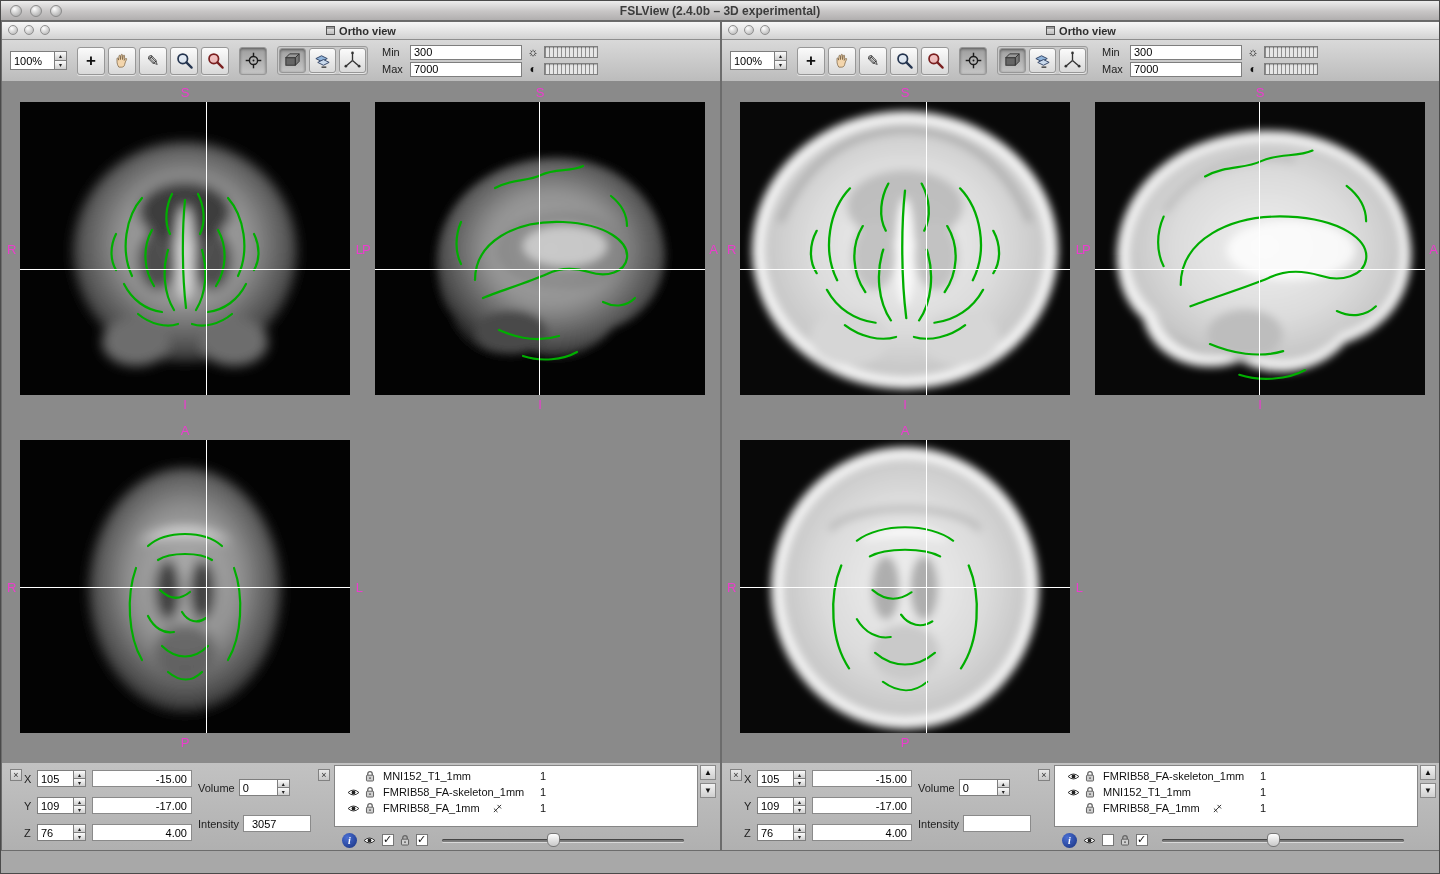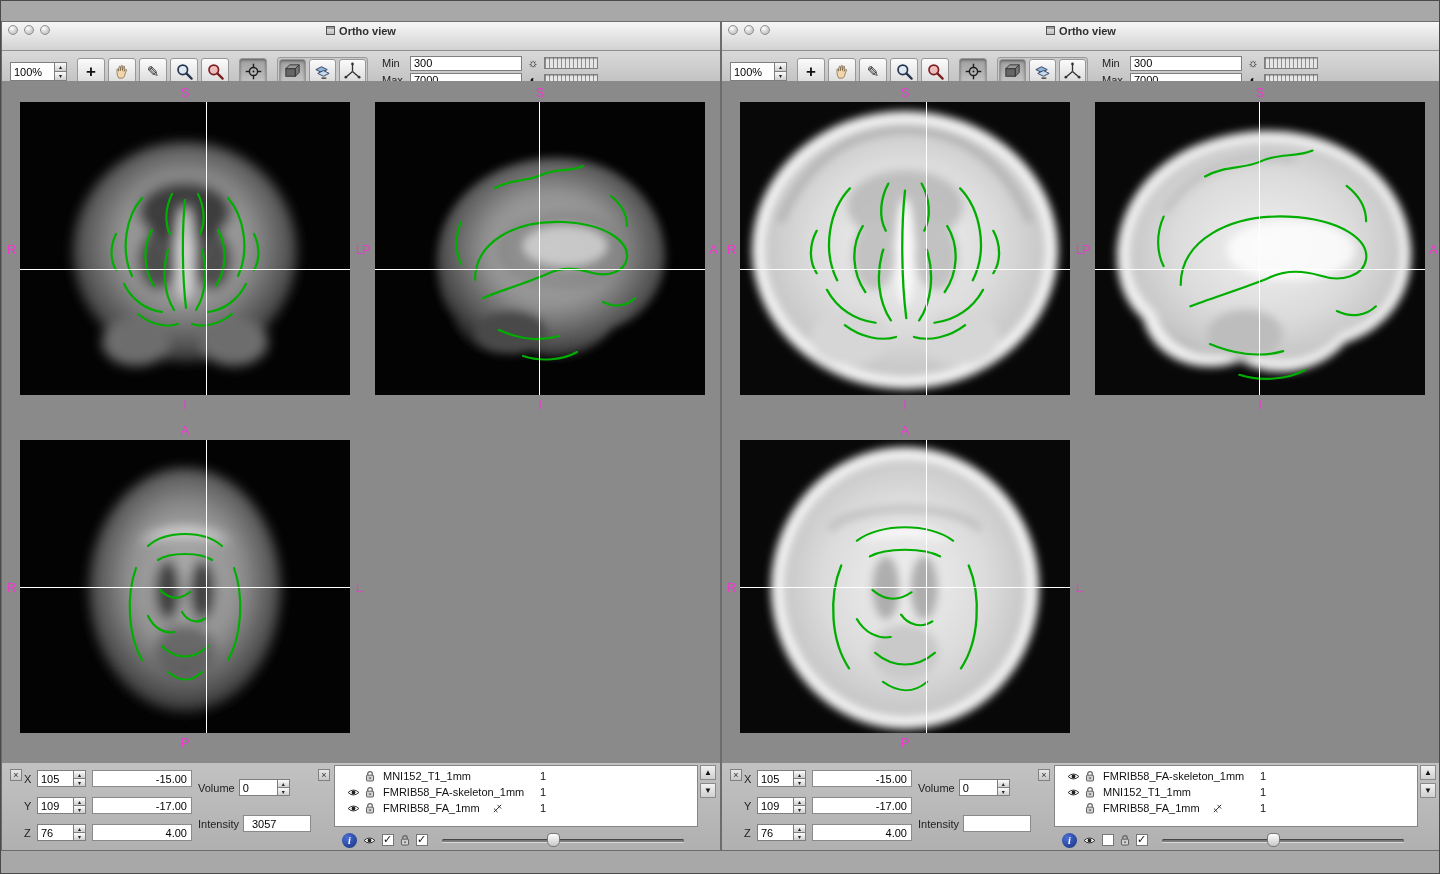--- a/index.html
+++ b/index.html
@@ -8,21 +8,21 @@
 
   
   .mtb{position:absolute;left:0;top:0;right:0;height:20px;background:linear-gradient(#ededed,#c7c5c5 55%,#b1afaf);border-bottom:1px solid #696969;}
   .lights{position:absolute;left:9px;top:4px;display:flex;gap:8px;}
   .light{width:12px;height:12px;border-radius:50%;border:1px solid #8b8b8b;background:radial-gradient(circle at 35% 30%,#fdfdfd,#c2c2c2 60%,#a2a2a2);}
   .mtitle{position:absolute;left:0;right:0;top:3px;text-align:center;font-size:12px;font-weight:bold;color:#3c3c3c;}
 
   
   .pane{position:absolute;top:20px;width:720px;height:830px;border:1px solid #6c6c6c;background:#b8b8b8;}
   #pane0{left:0;} #pane1{left:720px;}
-  .ptb{position:relative;height:29px;background:linear-gradient(#f7f7f7,#d2d2d2);border-bottom:1px solid #8e8e8e;}
+  .ptb{position:relative;height:18px;background:linear-gradient(#f7f7f7,#d2d2d2);border-bottom:1px solid #8e8e8e;}
   .mini-lights{position:absolute;left:6px;top:3px;display:flex;gap:6px;}
   .mini{width:10px;height:10px;border-radius:50%;border:1px solid #909090;background:radial-gradient(circle at 35% 30%,#fff,#cacaca 65%,#a9a9a9);}
   .ptitle{position:absolute;left:0;right:0;top:1px;height:15px;display:flex;justify-content:center;align-items:center;gap:4px;font-weight:bold;font-size:11px;color:#2e2e2e;}
   .ptb-icon{display:inline-block;width:9px;height:9px;border:1px solid #555;background:linear-gradient(#eee,#bbb);box-shadow:inset 0 2px 0 #999;}
 
   
   .tb{position:relative;height:42px;background:linear-gradient(#d9d9d9,#bcbcbc);border-bottom:1px solid #8a8a8a;display:flex;align-items:center;padding:0 8px;gap:10px;}
   .spin{display:inline-flex;}
   .spin input{height:19px;border:1px solid #7e7e7e;border-right:none;background:#fff;font:11px "Liberation Sans",sans-serif;padding:0 3px;}
   .zoomspin input{width:44px;}
@@ -232,20 +232,28 @@
       <ellipse cx="165" cy="212" rx="34" ry="28" fill="#c9c9c9"></ellipse>
     </g>
     <g class="sk skt" transform="translate(165,150) scale(1.3,1.12) translate(-165,-150)">
           <use href="#ska"></use>
         </g>
   </symbol>
 </defs>
 </svg>
 
 <div class="app">
+  <div class="mtb">
+    <div class="lights">
+      <span class="light"></span>
+      <span class="light"></span>
+      <span class="light"></span>
+    </div>
+    <div class="mtitle">FSLView (2.4.0b – 3D experimental)</div>
+  </div>
 
   <div class="pane" id="pane0">
   <div class="ptb">
     <div class="mini-lights">
       <span class="mini"></span>
       <span class="mini"></span>
       <span class="mini"></span>
     </div>
     <div class="ptitle">
       <span class="ptb-icon"></span>

